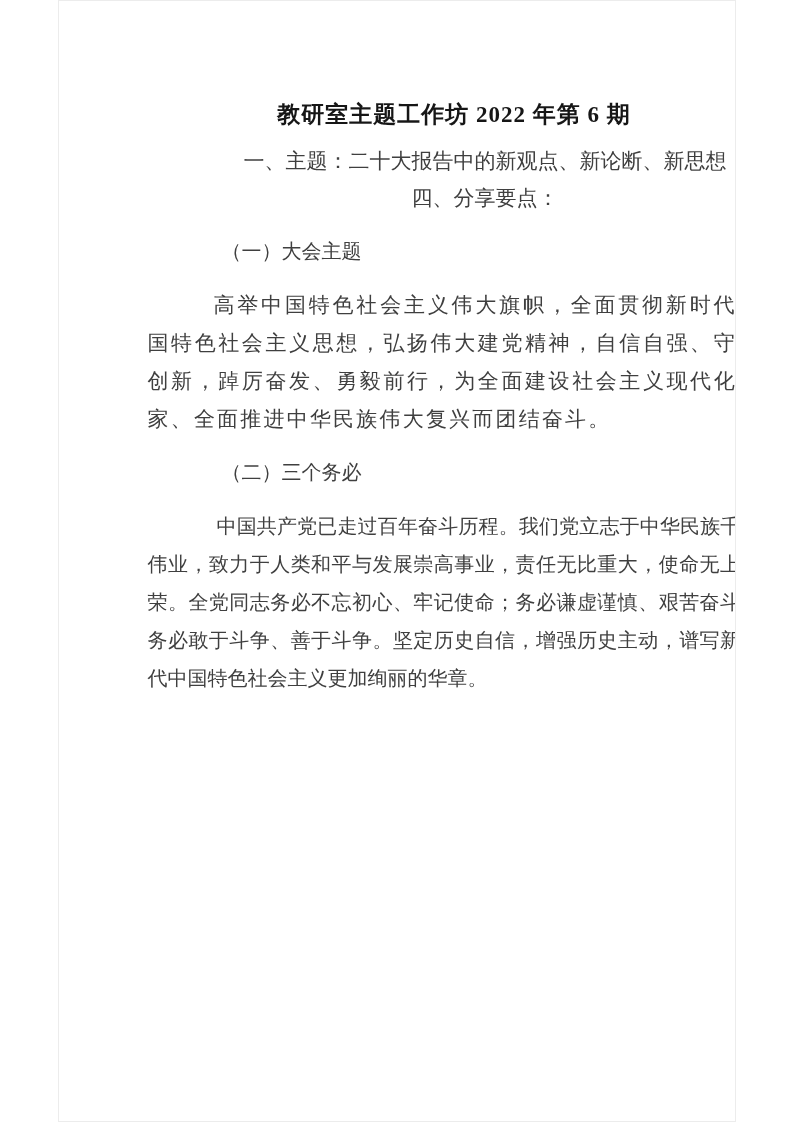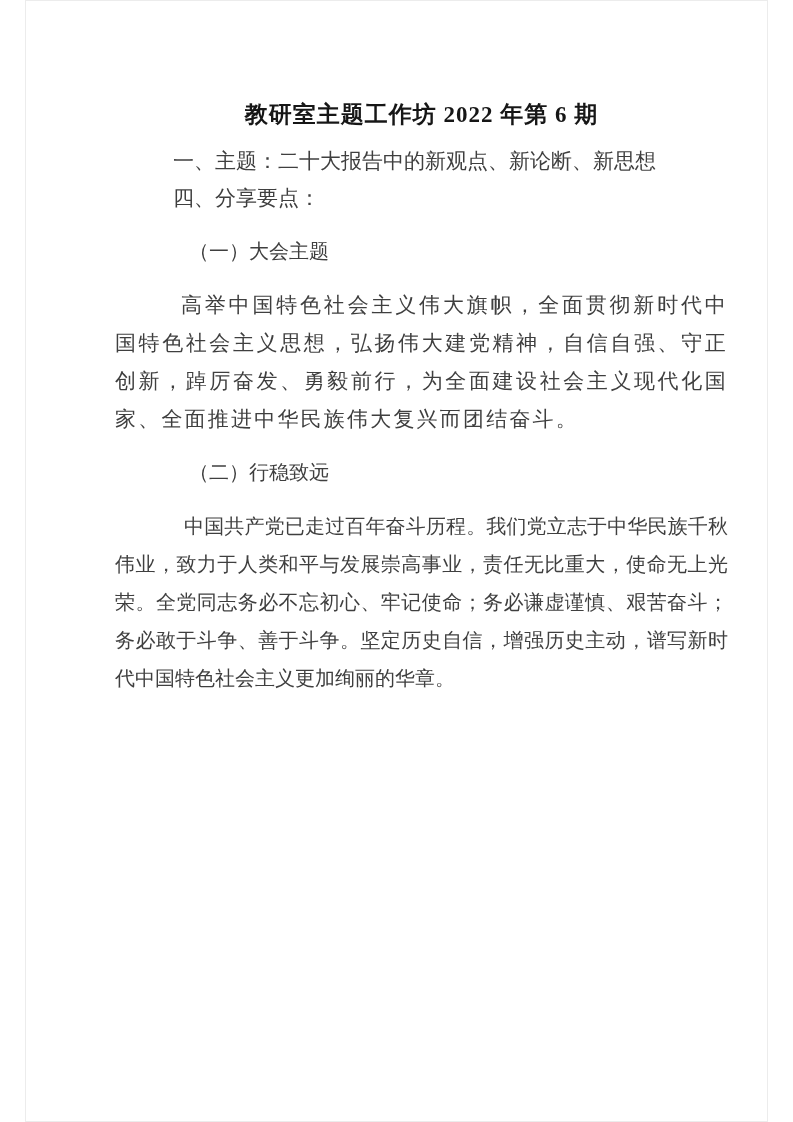--- a/index.html
+++ b/index.html
@@ -2,21 +2,21 @@
 <html><head>
 <meta charset="utf-8">
 <style>
   html, body {
     margin: 0;
     padding: 0;
     background: #ffffff;
   }
   .page {
     position: relative;
-    width: 743px;
+    width: 678px;
     height: 1122px;
     margin: 0 auto;
     background: #ffffff;
     box-sizing: border-box;
     border: 1px solid #ececec;
     overflow: hidden;
     font-family: "Liberation Serif", "DejaVu Serif", serif;
     color: #3f3f3f;
   }
   .content {
@@ -30,20 +30,21 @@
     padding-top: 97px;
     font-size: 23px;
     line-height: 34px;
     font-weight: bold;
     text-align: center;
     letter-spacing: 1px;
     color: #161616;
   }
   .meta {
     margin-top: 11px;
+    text-align: center;
   }
   .meta-line {
     margin: 0;
     font-size: 21px;
     line-height: 37px;
     text-indent: 62px;
     white-space: nowrap;
   }
   .sec-heading {
     margin: 16px;
@@ -86,19 +87,19 @@
       <p class="meta-line">一、主题：二十大报告中的新观点、新论断、新思想</p>
       <p class="meta-line">四、分享要点：</p>
     </div>
 
     <section>
       <p class="sec-heading">（一）大会主题</p>
       <p class="body-para p1">高举中国特色社会主义伟大旗帜，全面贯彻新时代中国特色社会主义思想，弘扬伟大建党精神，自信自强、守正创新，踔厉奋发、勇毅前行，为全面建设社会主义现代化国家、全面推进中华民族伟大复兴而团结奋斗。</p>
     </section>
 
     <section>
-      <p class="sec-heading">（二）行稳致远</p>
+      <p class="sec-heading">（二）三个务必</p>
       <p class="body-para p2">中国共产党已走过百年奋斗历程。我们党立志于中华民族千秋伟业，致力于人类和平与发展崇高事业，责任无比重大，使命无上光荣。全党同志务必不忘初心、牢记使命；务必谦虚谨慎、艰苦奋斗；务必敢于斗争、善于斗争。坚定历史自信，增强历史主动，谱写新时代中国特色社会主义更加绚丽的华章。</p>
     </section>
 
 
   </div>
 </div>
 
 </body></html>

